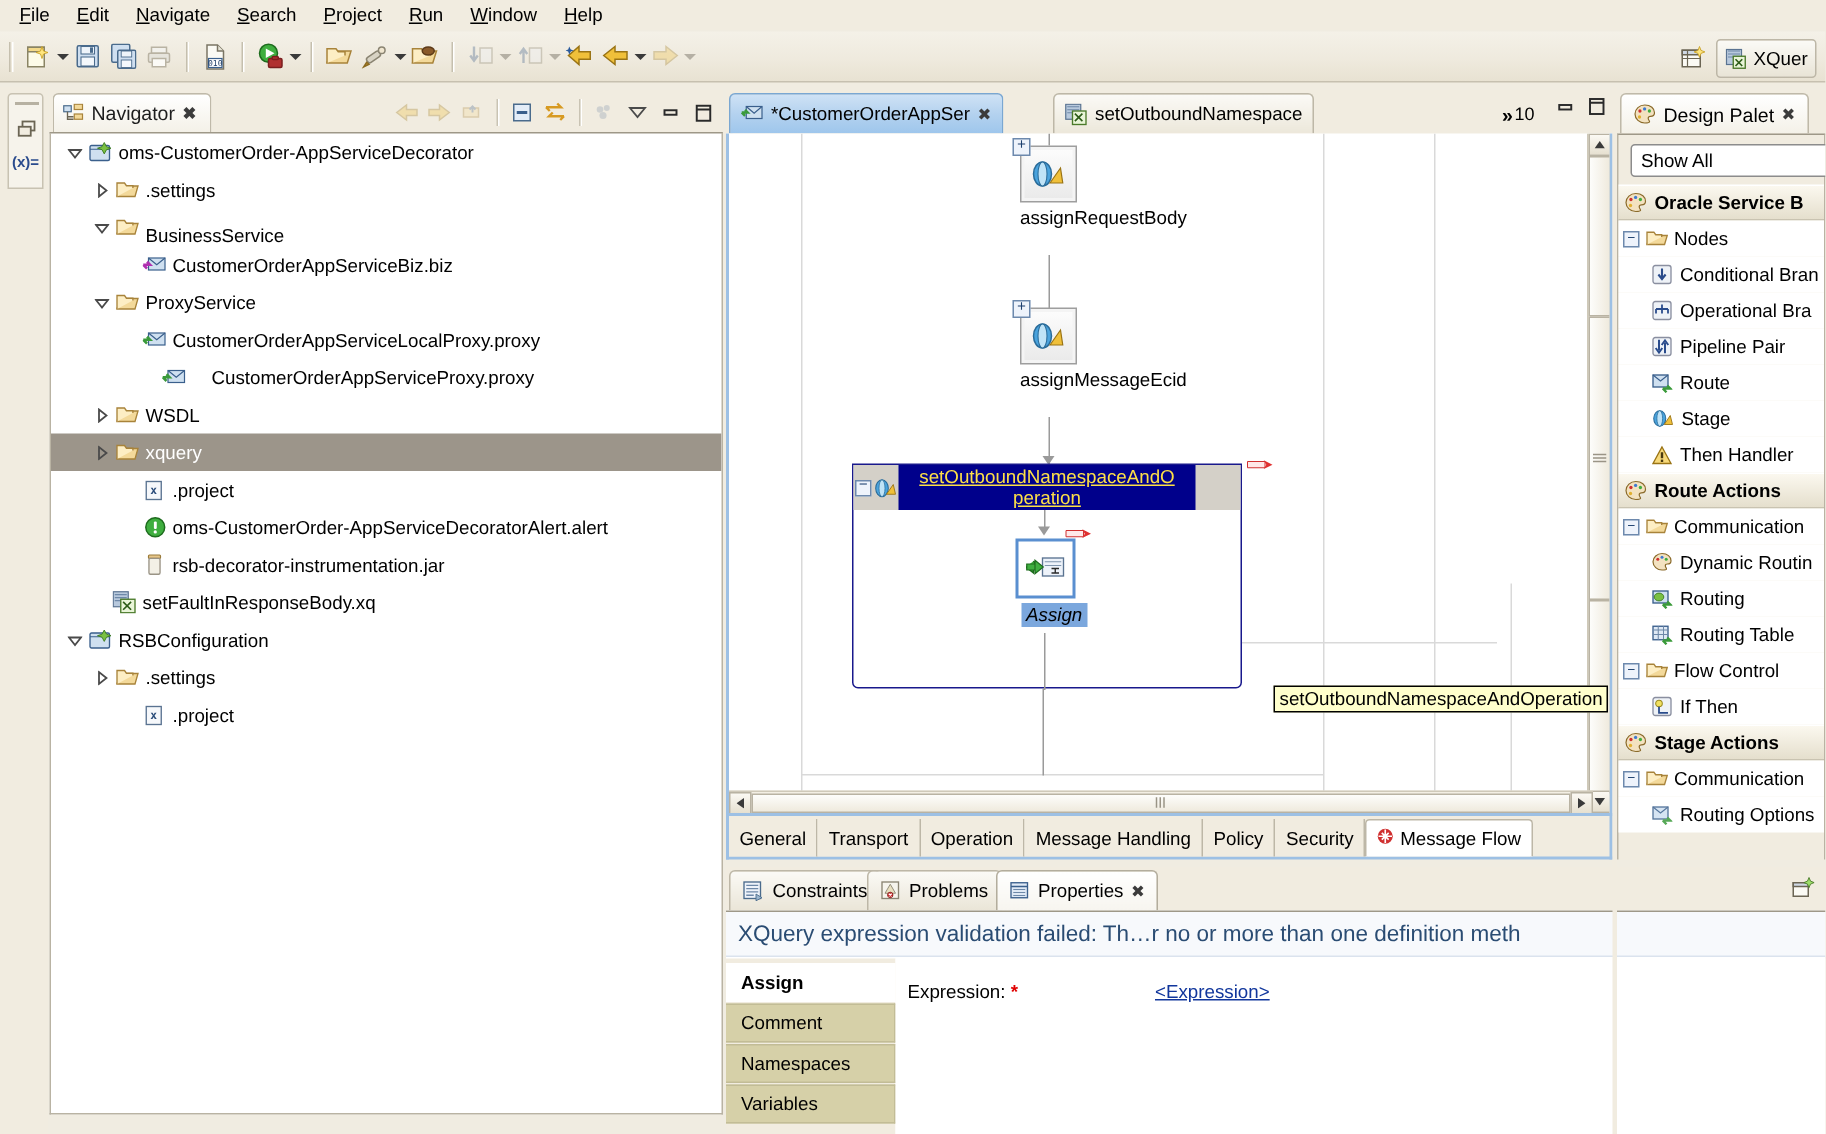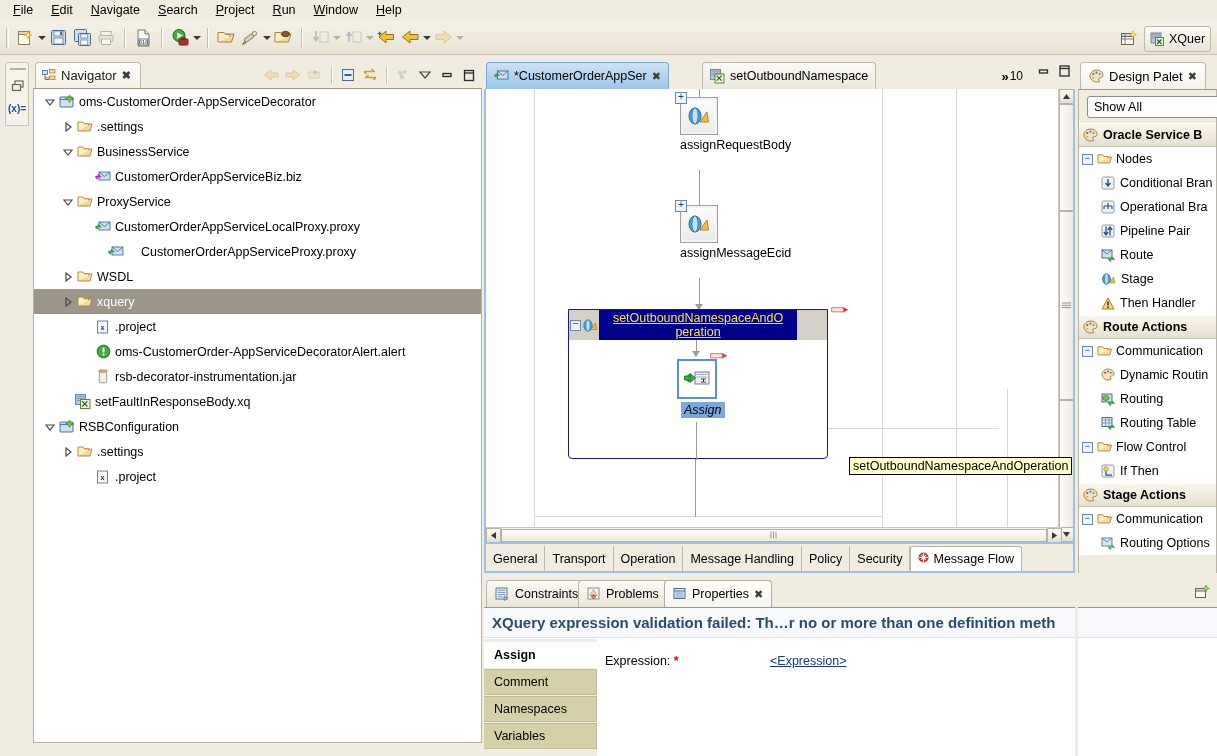--- a/index.html
+++ b/index.html
@@ -218,21 +218,21 @@
   }
   .btab.active { background: linear-gradient(to bottom,#ffffff,#f7f5ef); border-color:#b3ad9d; }
   .btab-tools { position:absolute; right:6px; top:6px; }
   .bbody {
     position:absolute; top:29px; left:0; width:733px; height:149px;
     background:#fff; border-top:1px solid #9e9888;
   }
   .berr {
     height:30px; background:#f7f9fc; border-bottom:1px solid #dbe3ee;
     display:flex; align-items:center; padding-left:8px;
-    font-size:15px; font-weight:bold; color:#2a4c73; white-space:nowrap; overflow:hidden;
+    font-size:15px; font-weight:normal; color:#2a4c73; white-space:nowrap; overflow:hidden;
   }
   .bcontent { position:absolute; top:31px; left:0; right:0; bottom:0; display:flex; }
   .proptabs { width:113px; background:#f1ece0; padding-top:3px; }
   .proptab {
     height:26px; display:flex; align-items:center; padding-left:10px;
     font-size:12.5px; margin-bottom:1px;
     background:#d6d0a8; border:1px solid #c2bc96; border-left:none;
   }
   .proptab.active { background:#ffffff; font-weight:bold; border:none; }
   .propform { flex:1; background:#fff; padding: 8px 0 0 8px; position:relative; }
@@ -547,21 +547,21 @@
             </svg>
           </span>
           <span class="tico">
             <svg width="16" height="13" viewBox="0 0 16 13">
               <path d="M1 11 L3 4 H15 L13 11 Z" fill="#f3d99a" stroke="#a8833a" stroke-width=".9"></path>
               <path d="M1 11 V2 H6 L7.3 3.8 H11.6 V5.4" fill="#fdeec4" stroke="#a8833a" stroke-width=".9"></path>
             </svg>
           </span>
           <span class="tlabel">.settings</span>
         </div>
-        <div class="trow" style="padding-left: 26px;">
+        <div class="trow" style="padding-left: 26px; align-items: flex-end;">
           <span class="twist">
             <svg width="10" height="10" viewBox="0 0 10 10">
               <path d="M1 3 L9 3 L5 8 Z" fill="none" stroke="#4a4a4a" stroke-width="1.2"></path>
             </svg>
           </span>
           <span class="tico">
             <svg width="16" height="13" viewBox="0 0 16 13">
               <path d="M1 11 L3 4 H15 L13 11 Z" fill="#f3d99a" stroke="#a8833a" stroke-width=".9"></path>
               <path d="M1 11 V2 H6 L7.3 3.8 H11.6 V5.4" fill="#fdeec4" stroke="#a8833a" stroke-width=".9"></path>
             </svg>

